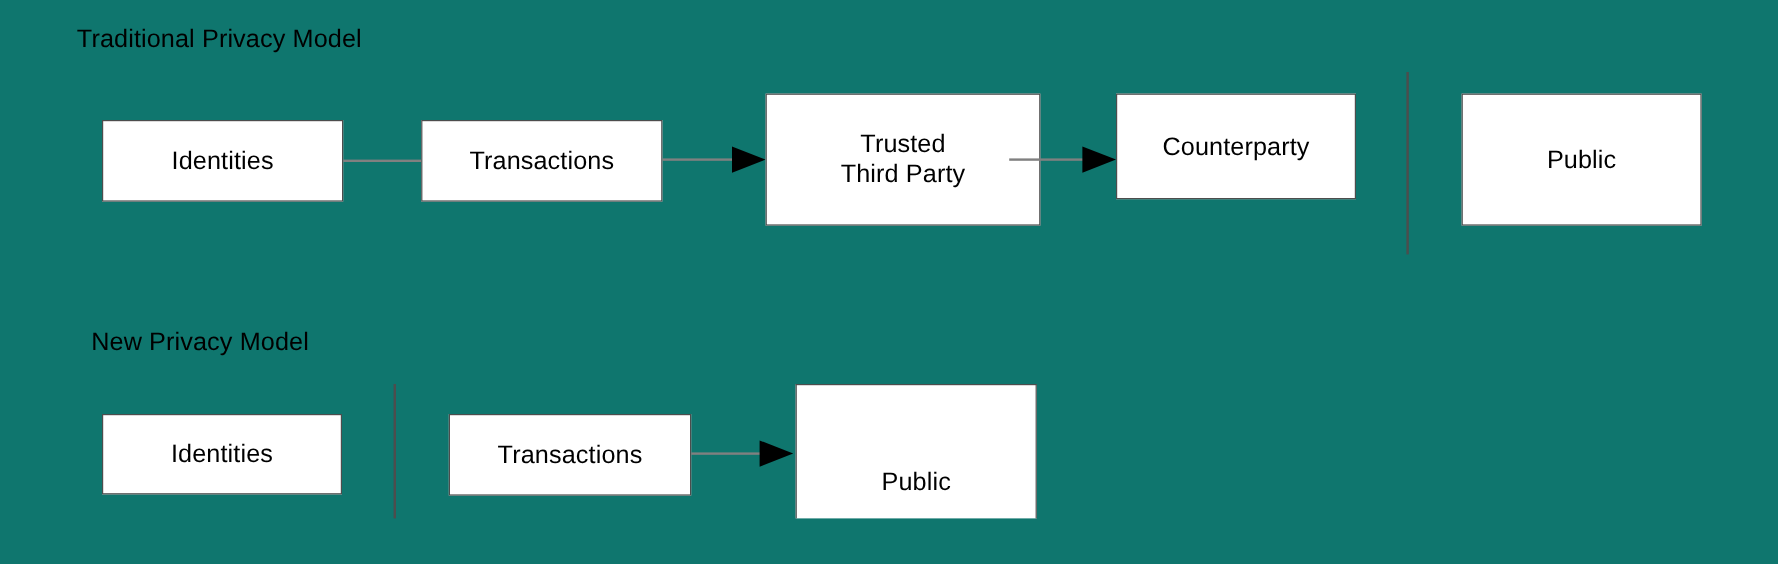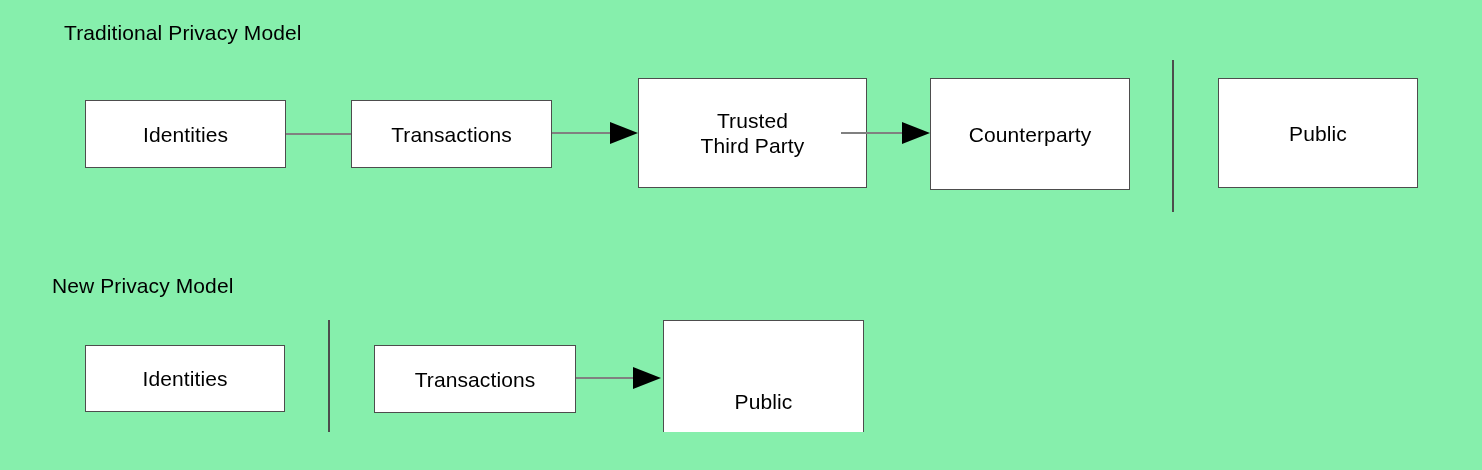--- a/index.html
+++ b/index.html
@@ -9,21 +9,21 @@
     background: #ffffff;
   }
   body {
     font-family: "Liberation Sans", sans-serif;
     color: #000000;
   }
   #canvas {
     position: relative;
     width: 1482px;
     height: 470px;
-    background: #86efac;
+    background: #0f766e;
     overflow: hidden;
   }
   .section-label {
     position: absolute;
     font-size: 21px;
     line-height: 26px;
     color: #000000;
     white-space: nowrap;
     letter-spacing: 0.1px;
   }
@@ -89,31 +89,31 @@
   <div class="arrowhead" style="left:610px; top:122px;"></div>
 
   <div class="node" style="left:638px; top:78px; width:229px; height:110px;">
     <span class="node-label">Trusted
 Third Party</span>
   </div>
 
   <div class="connector" style="left:841px; top:132px; width:63px;"></div>
   <div class="arrowhead" style="left:902px; top:122px;"></div>
 
-  <div class="node" style="left:930px; top:78px; width:200px; height:112px;">
+  <div class="node" style="left:930px; top:78px; width:200px; height:88px;">
     <span class="node-label">Counterparty</span>
   </div>
 
   <div class="divider" style="left:1172px; top:60px; height:152px;"></div>
 
   <div class="node" style="left:1218px; top:78px; width:200px; height:110px;">
     <span class="node-label">Public</span>
   </div>
 
-  <div class="section-label" style="left:52px; top:273px;">New Privacy Model</div>
+  <div class="section-label" style="left:76px; top:273px;">New Privacy Model</div>
 
   <div class="node" style="left:85px; top:345px; width:200px; height:67px;">
     <span class="node-label">Identities</span>
   </div>
 
   <div class="divider" style="left:328px; top:320px; height:112px;"></div>
 
   <div class="node" style="left:374px; top:345px; width:202px; height:68px;">
     <span class="node-label">Transactions</span>
   </div>

